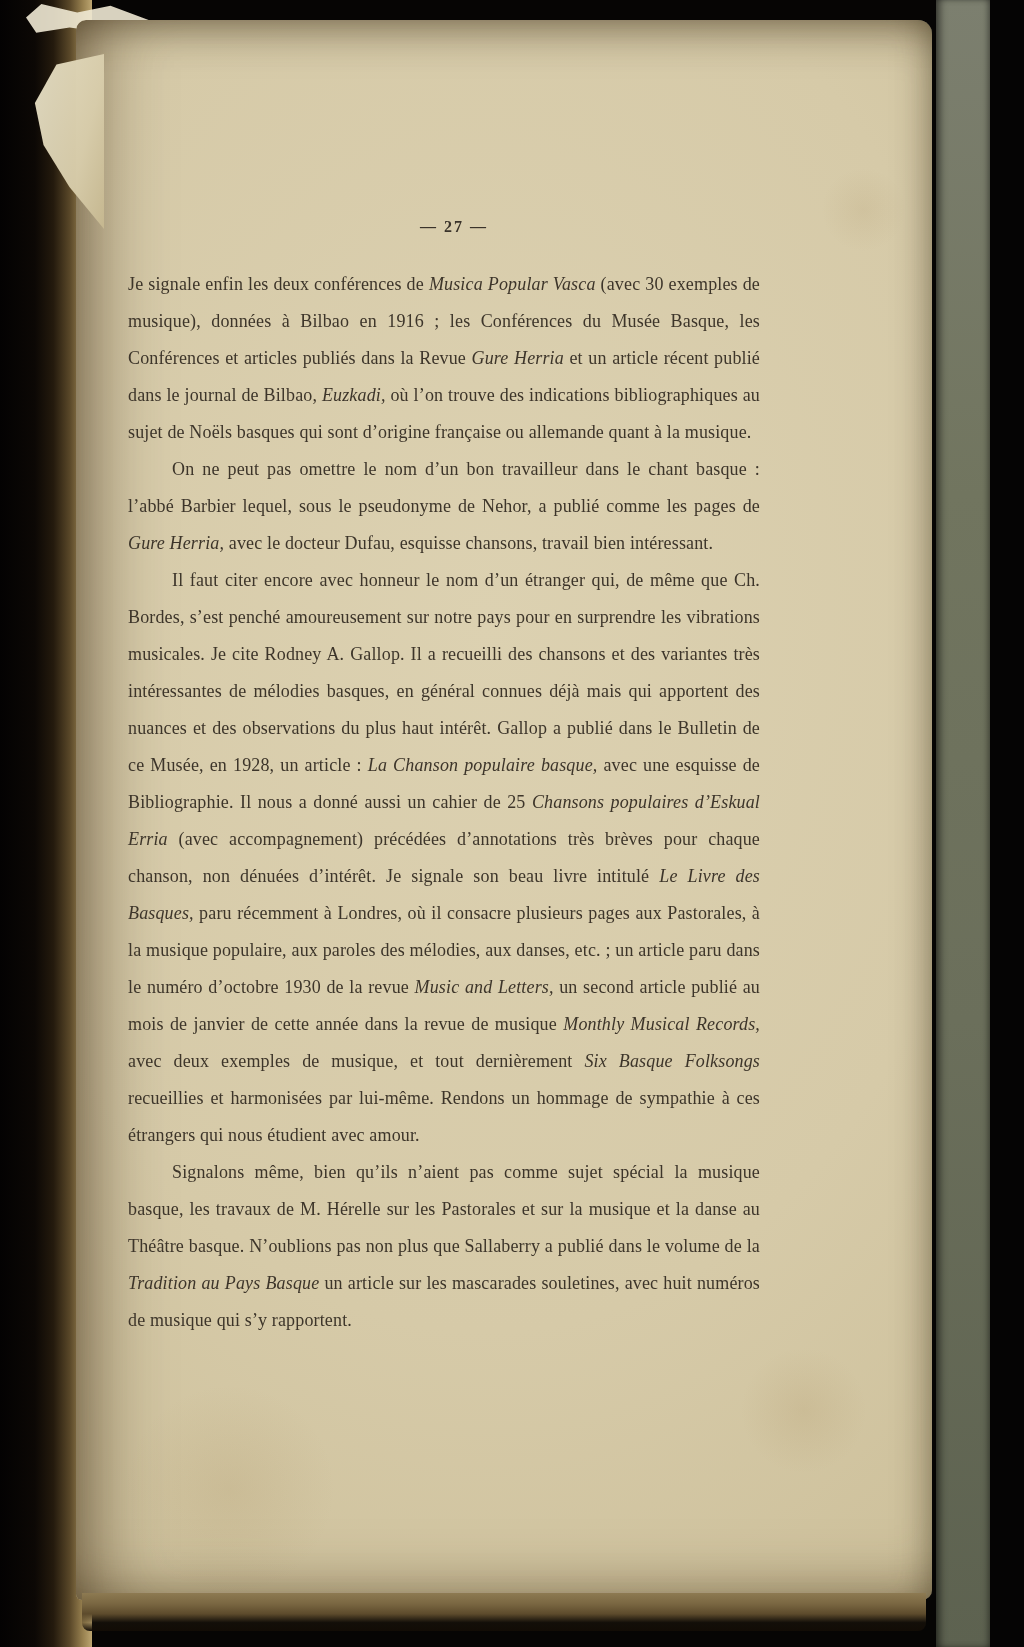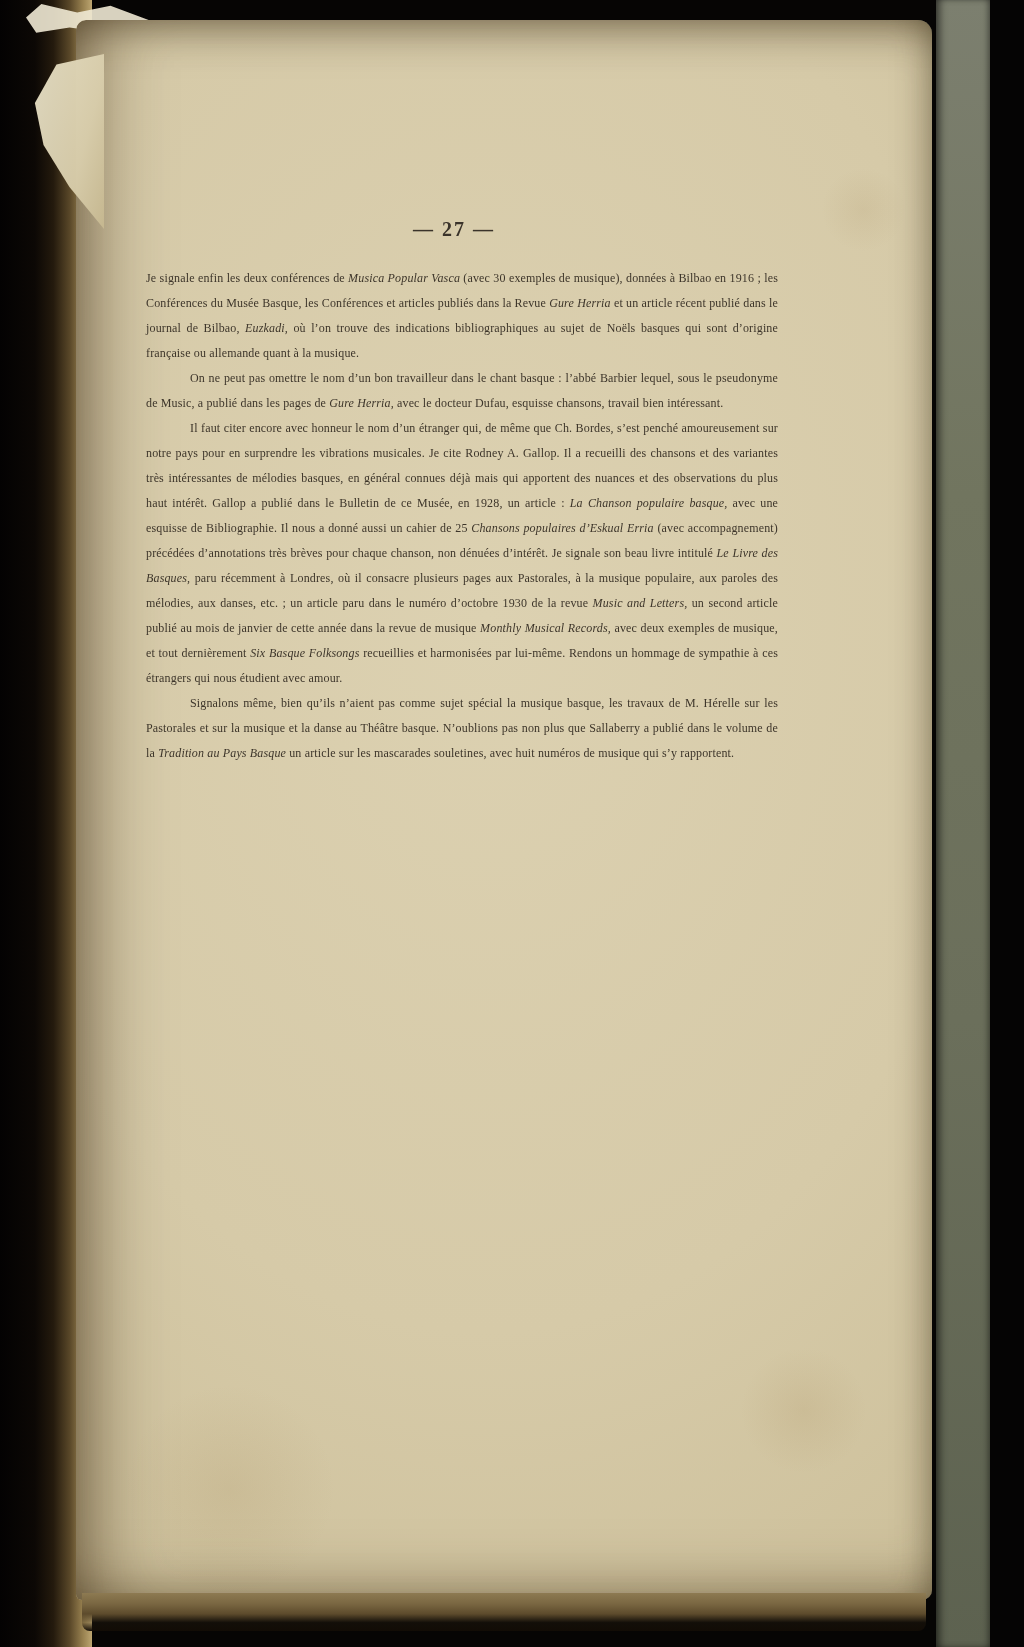--- a/index.html
+++ b/index.html
@@ -83,32 +83,32 @@
     width: 72px; height: 175px;
     background: linear-gradient(105deg, #eae3c9 0%, #d9ceac 65%, #c6b890 100%);
     clip-path: polygon(100% 0, 34% 6%, 4% 28%, 16% 52%, 52% 76%, 100% 100%);
     opacity: 0.95;
   }
   .page-number {
     position: absolute;
     left: 62px; top: 198px;
     width: 632px;
     text-align: center;
-    font-size: 20px;
+    font-size: 16px;
     font-weight: bold;
     letter-spacing: 2px;
     color: #3a332a;
   }
   .text-block {
     position: absolute;
-    left: 70px; top: 246px;
+    left: 52px; top: 246px;
     width: 632px;
     color: #3d352a;
-    font-size: 12px;
-    line-height: 25px;
+    font-size: 18px;
+    line-height: 37px;
     text-align: justify;
     letter-spacing: 0.15px;
   }
   .para { margin: 0; }
   .para.indent { text-indent: 44px; }
   .it { font-style: italic; }
   .rm { font-style: normal; }
 </style>
 </head>
 <body>
@@ -117,21 +117,21 @@
   <div class="gutter"></div>
   <div class="top-tear"></div>
 
   <div class="page">
     <div class="corner-flap"></div>
 
     <div class="page-number">— 27 —</div>
 
     <div class="text-block">
       <p class="para"><span class="rm">Je signale enfin les deux conférences de </span><span class="it">Musica Popular Vasca</span><span class="rm"> (avec 30 exemples de musique), données à Bilbao en 1916 ; les Conférences du Musée Basque, les Conférences et articles publiés dans la Revue </span><span class="it">Gure Herria</span><span class="rm"> et un article récent publié dans le journal de Bilbao, </span><span class="it">Euzkadi,</span><span class="rm"> où l’on trouve des indications bibliographiques au sujet de Noëls basques qui sont d’origine française ou allemande quant à la musique.</span></p>
-      <p class="para indent"><span class="rm">On ne peut pas omettre le nom d’un bon travailleur dans le chant basque : l’abbé Barbier lequel, sous le pseudonyme de Music, a publié dans les pages de </span><span class="it">Gure Herria,</span><span class="rm"> avec le docteur Dufau, esquisse chansons, travail bien intéressant.</span></p>
+      <p class="para indent"><span class="rm">On ne peut pas omettre le nom d’un bon travailleur dans le chant basque : l’abbé Barbier lequel, sous le pseudonyme de Nehor, a publié comme les pages de </span><span class="it">Gure Herria,</span><span class="rm"> avec le docteur Dufau, esquisse chansons, travail bien intéressant.</span></p>
       <p class="para indent"><span class="rm">Il faut citer encore avec honneur le nom d’un étranger qui, de même que Ch. Bordes, s’est penché amoureusement sur notre pays pour en surprendre les vibrations musicales. Je cite Rodney A. Gallop. Il a recueilli des chansons et des variantes très intéressantes de mélodies basques, en général connues déjà mais qui apportent des nuances et des observations du plus haut intérêt. Gallop a publié dans le Bulletin de ce Musée, en 1928, un article : </span><span class="it">La Chanson populaire basque,</span><span class="rm"> avec une esquisse de Bibliographie. Il nous a donné aussi un cahier de 25 </span><span class="it">Chansons populaires d’Eskual Erria</span><span class="rm"> (avec accompagnement) précédées d’annotations très brèves pour chaque chanson, non dénuées d’intérêt. Je signale son beau livre intitulé </span><span class="it">Le Livre des Basques,</span><span class="rm"> paru récemment à Londres, où il consacre plusieurs pages aux Pastorales, à la musique populaire, aux paroles des mélodies, aux danses, etc. ; un article paru dans le numéro d’octobre 1930 de la revue </span><span class="it">Music and Letters,</span><span class="rm"> un second article publié au mois de janvier de cette année dans la revue de musique </span><span class="it">Monthly Musical Records,</span><span class="rm"> avec deux exemples de musique, et tout dernièrement </span><span class="it">Six Basque Folksongs</span><span class="rm"> recueillies et harmonisées par lui-même. Rendons un hommage de sympathie à ces étrangers qui nous étudient avec amour.</span></p>
       <p class="para indent"><span class="rm">Signalons même, bien qu’ils n’aient pas comme sujet spécial la musique basque, les travaux de M. Hérelle sur les Pastorales et sur la musique et la danse au Théâtre basque. N’oublions pas non plus que Sallaberry a publié dans le volume de la </span><span class="it">Tradition au Pays Basque</span><span class="rm"> un article sur les mascarades souletines, avec huit numéros de musique qui s’y rapportent.</span></p>
     </div>
   </div>
 
   <div class="bottom-stack"></div>
   <div class="cover-edge"></div>
   <div class="right-black"></div>
 </div>
 

